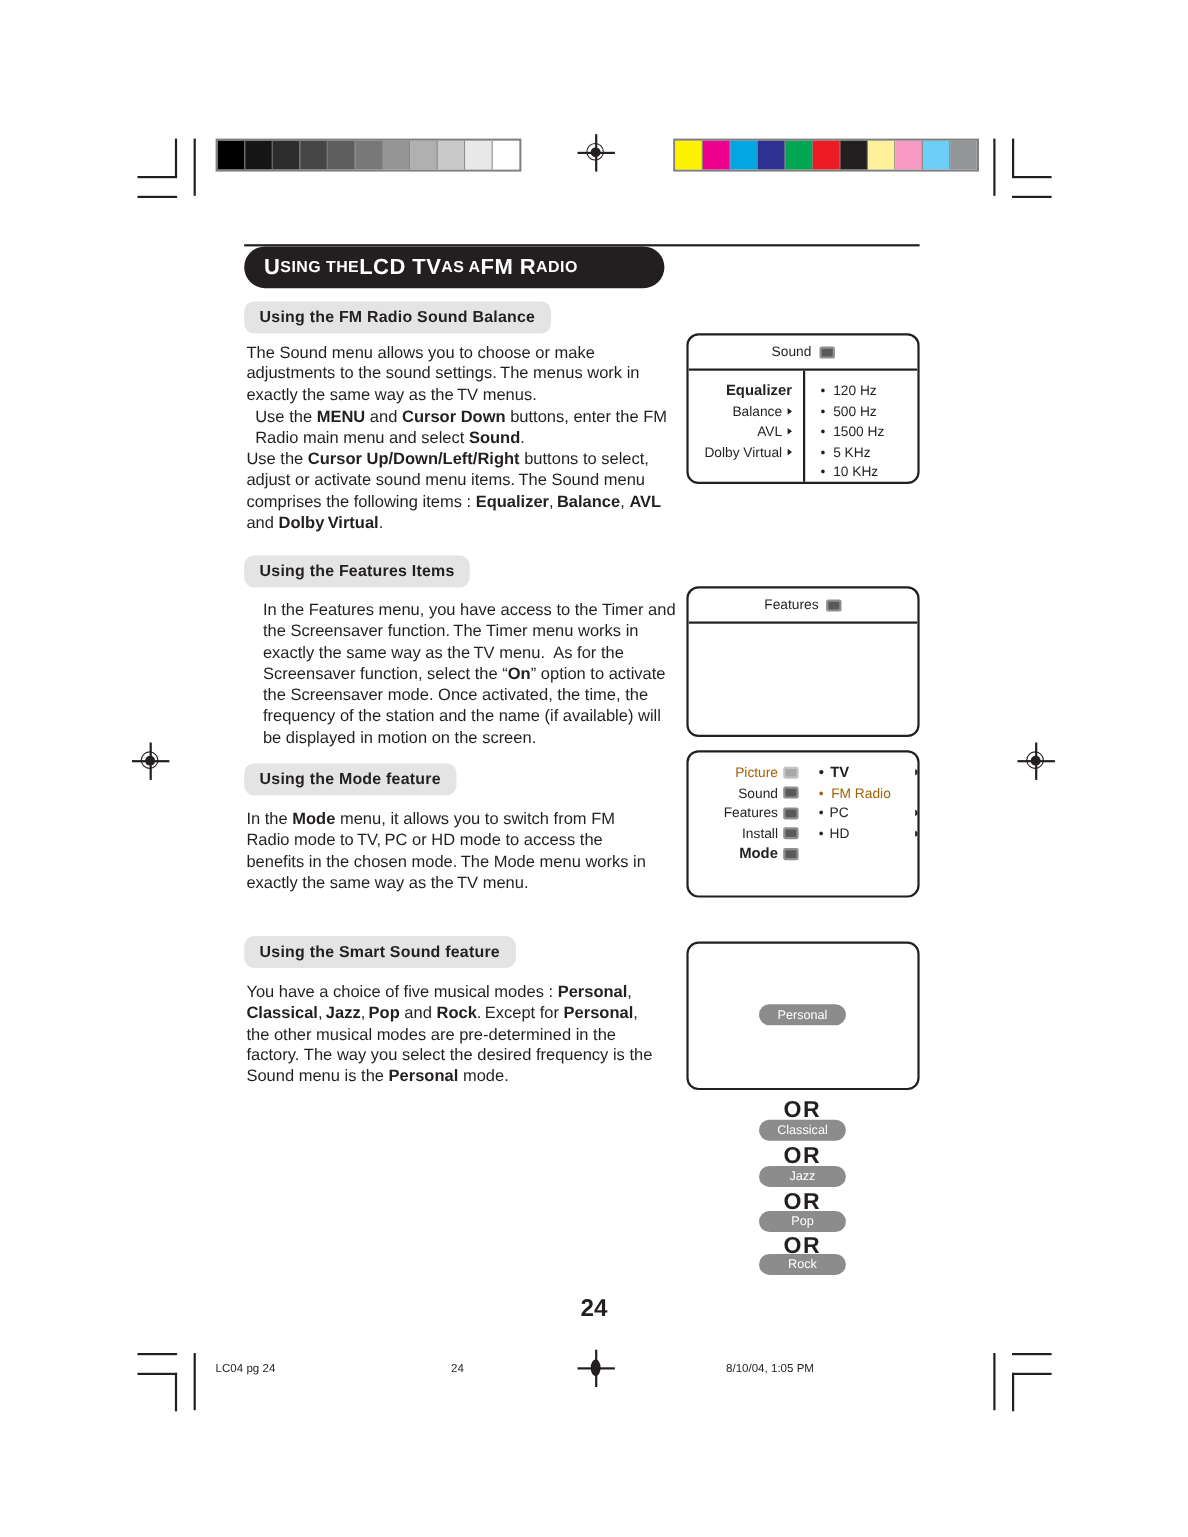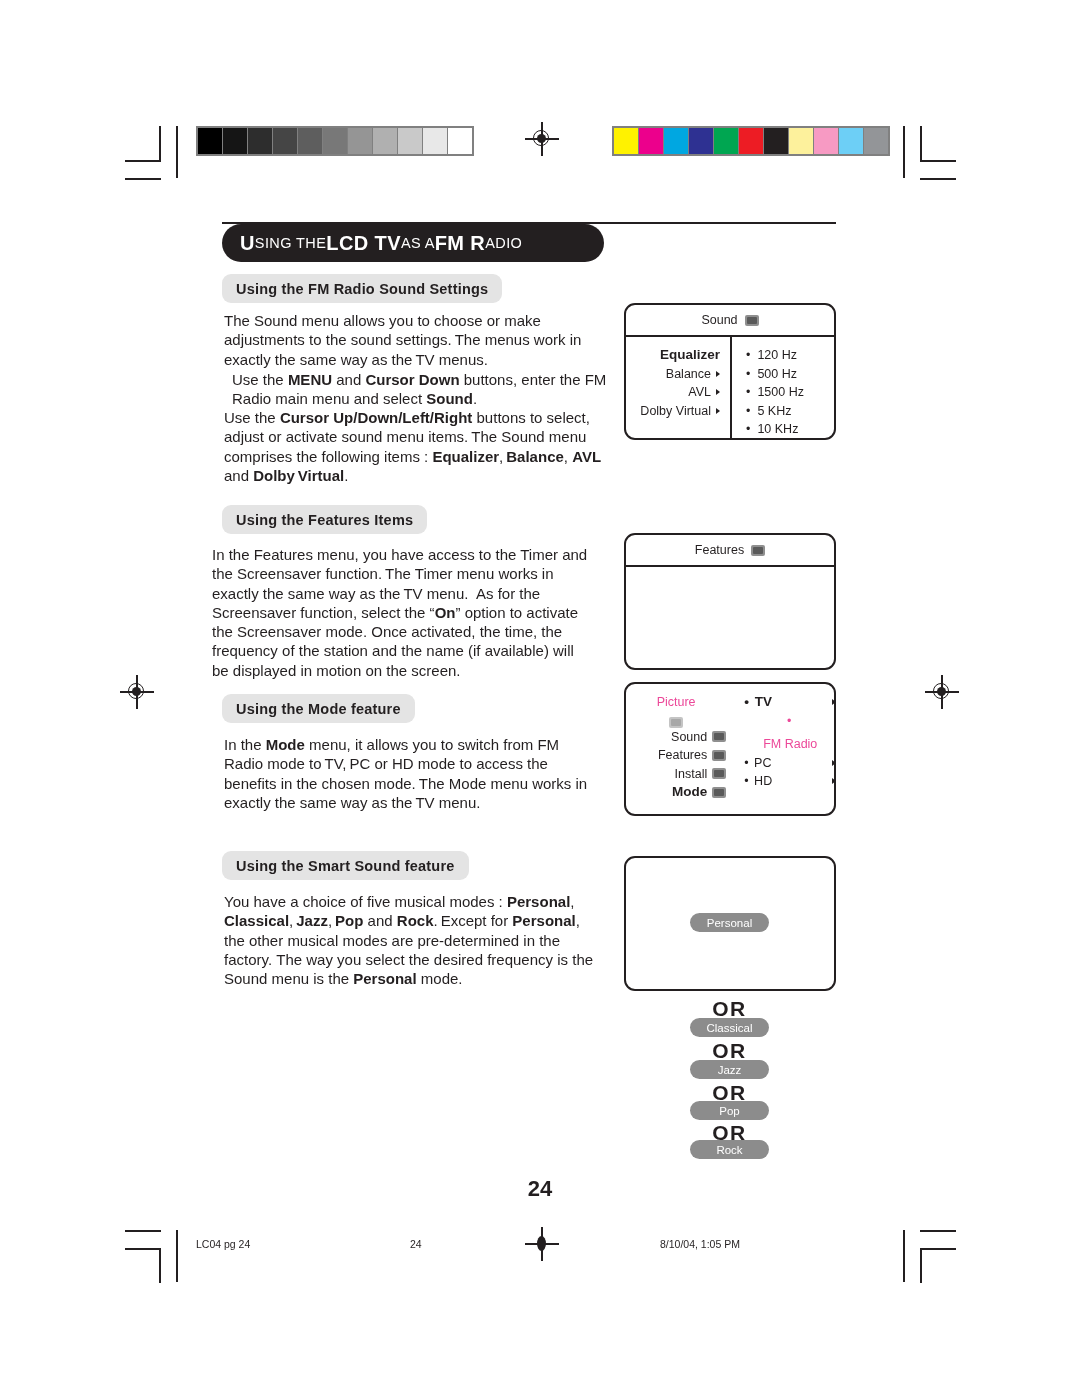--- a/index.html
+++ b/index.html
@@ -81,21 +81,21 @@
     padding-left: 18px;
     box-sizing: border-box;
     letter-spacing: 0.4px;
   }
   .title-banner .t-big {
     font-size: 20px;
     font-weight: bold;
   }
   .title-banner .t-sm {
     font-size: 14.5px;
-    font-weight: normal;
+    font-weight: bold;
   }
 
   
   .sec-pill {
     position: absolute;
     background: #e4e4e4;
     border-radius: 9px;
     height: 29px;
     display: flex;
     align-items: center;
@@ -155,21 +155,21 @@
     font-size: 12.5px;
     line-height: 18.5px;
     color: #231f20;
     white-space: nowrap;
     display: flex;
     align-items: center;
     gap: 5px;
   }
   .osd-col-left .osd-row { justify-content: flex-end; }
   .osd-row.sel { font-weight: bold; font-size: 13.5px; }
-  .osd-row.dim { color: #ec4899; flex-direction: column; }
+  .osd-row.dim { color: #a16207; }
   .arrow-r {
     display: inline-block;
     width: 0; height: 0;
     border-left: 4.5px solid #231f20;
     border-top: 3.5px solid transparent;
     border-bottom: 3.5px solid transparent;
   }
   .bullet { margin-right: 2px; }
 
   
@@ -347,37 +347,37 @@
 <div class="title-rule"></div>
 <div class="title-banner">
   <span class="t-big">U</span>
     <span class="t-sm">SING THE</span>
     <span class="t-big"> LCD TV </span>
     <span class="t-sm">AS A</span>
     <span class="t-big"> FM R</span>
     <span class="t-sm">ADIO</span>
 </div>
 
-<div class="sec-pill" style="left:222px;top:274px;">Using the FM Radio Sound Settings</div>
+<div class="sec-pill" style="left:222px;top:274px;">Using the FM Radio Sound Balance</div>
 
 <div class="para" style="left:224px;top:311px;">
   The Sound menu allows you to choose or make adjustments to the sound settings. The menus work in exactly the same way as the TV menus.
 </div>
 
 <div class="para" style="left:232px;top:370px;">
   Use the <b>MENU</b> and <b>Cursor Down</b> buttons, enter the FM Radio main menu and select <b>Sound</b>.
 </div>
 
 <div class="para" style="left:224px;top:408px;">
   Use the <b>Cursor Up/Down/Left/Right</b> buttons to select, adjust or activate sound menu items. The Sound menu comprises the following items : <b>Equalizer</b>, <b>Balance</b>, <b>AVL</b> and <b>Dolby Virtual</b>.
 </div>
 
 <div class="sec-pill" style="left:222px;top:505px;">Using the Features Items</div>
 
-<div class="para" style="left:212px;top:545px;">
+<div class="para" style="left:239px;top:545px;">
   In the Features menu, you have access to the Timer and the Screensaver function. The Timer menu works in exactly the same way as the TV menu.&nbsp; As for the Screensaver function, select the “<b>On</b>” option to activate the Screensaver mode.&nbsp;Once activated, the time, the frequency of the station and the name (if available) will be displayed in motion on the screen.
 </div>
 
 <div class="sec-pill" style="left:222px;top:694px;">Using the Mode feature</div>
 
 <div class="para" style="left:224px;top:735px;">
   In the <b>Mode</b> menu, it allows you to switch from FM Radio mode to TV, PC or HD mode to access the benefits in the chosen mode. The Mode menu works in exactly the same way as the TV menu.
 </div>
 
 <div class="sec-pill" style="left:222px;top:851px;">Using the Smart Sound feature</div>

